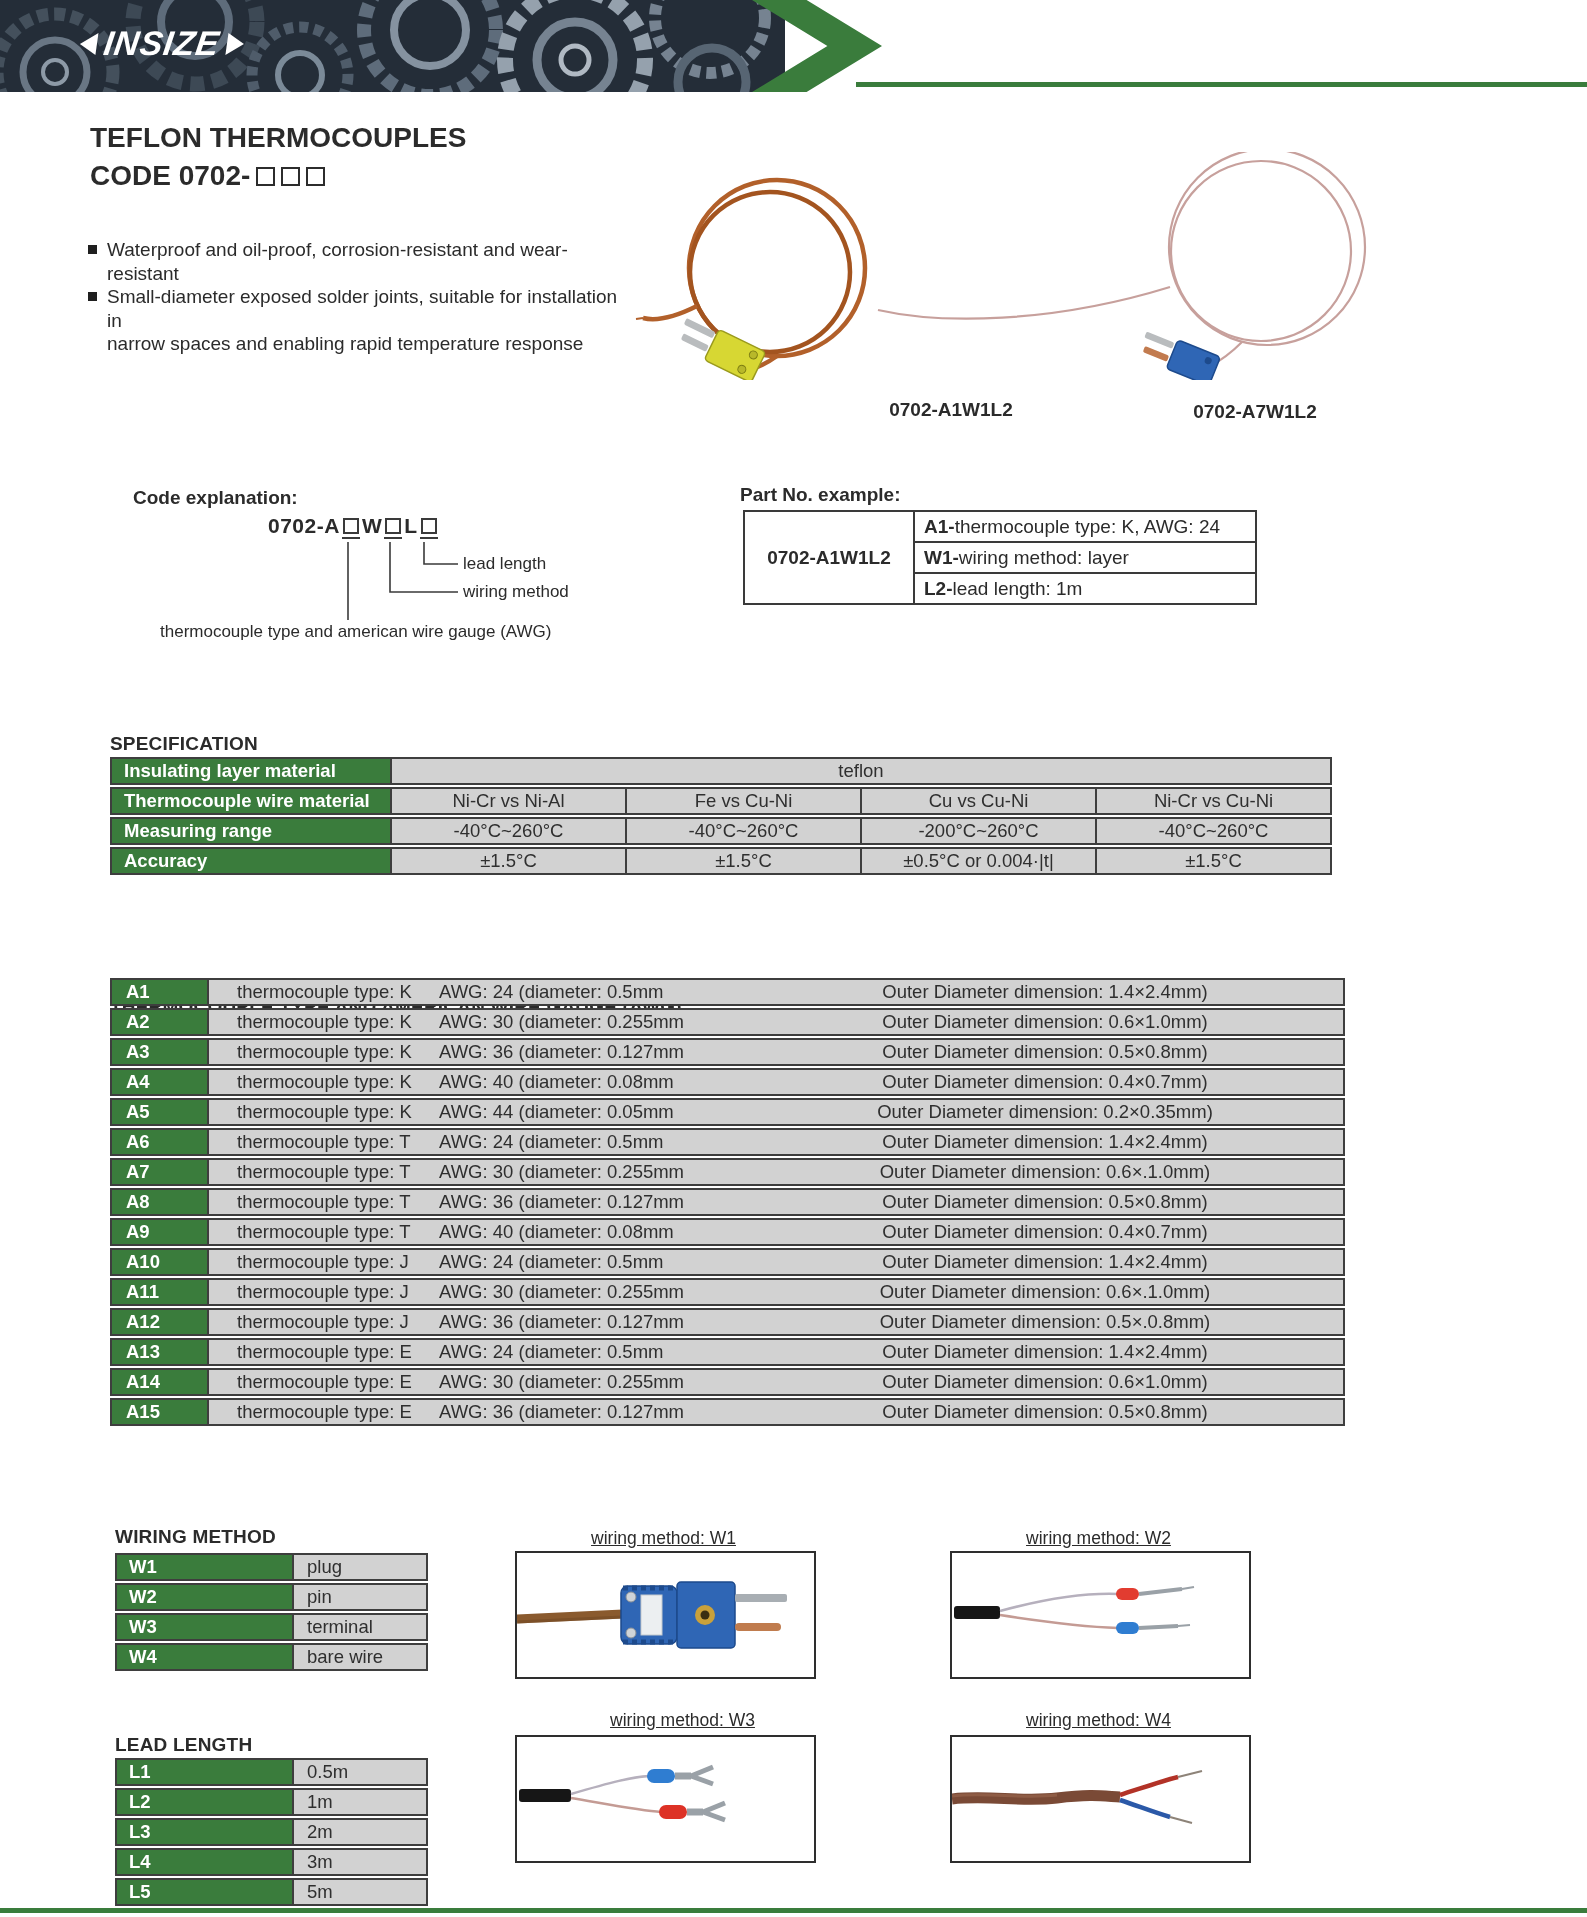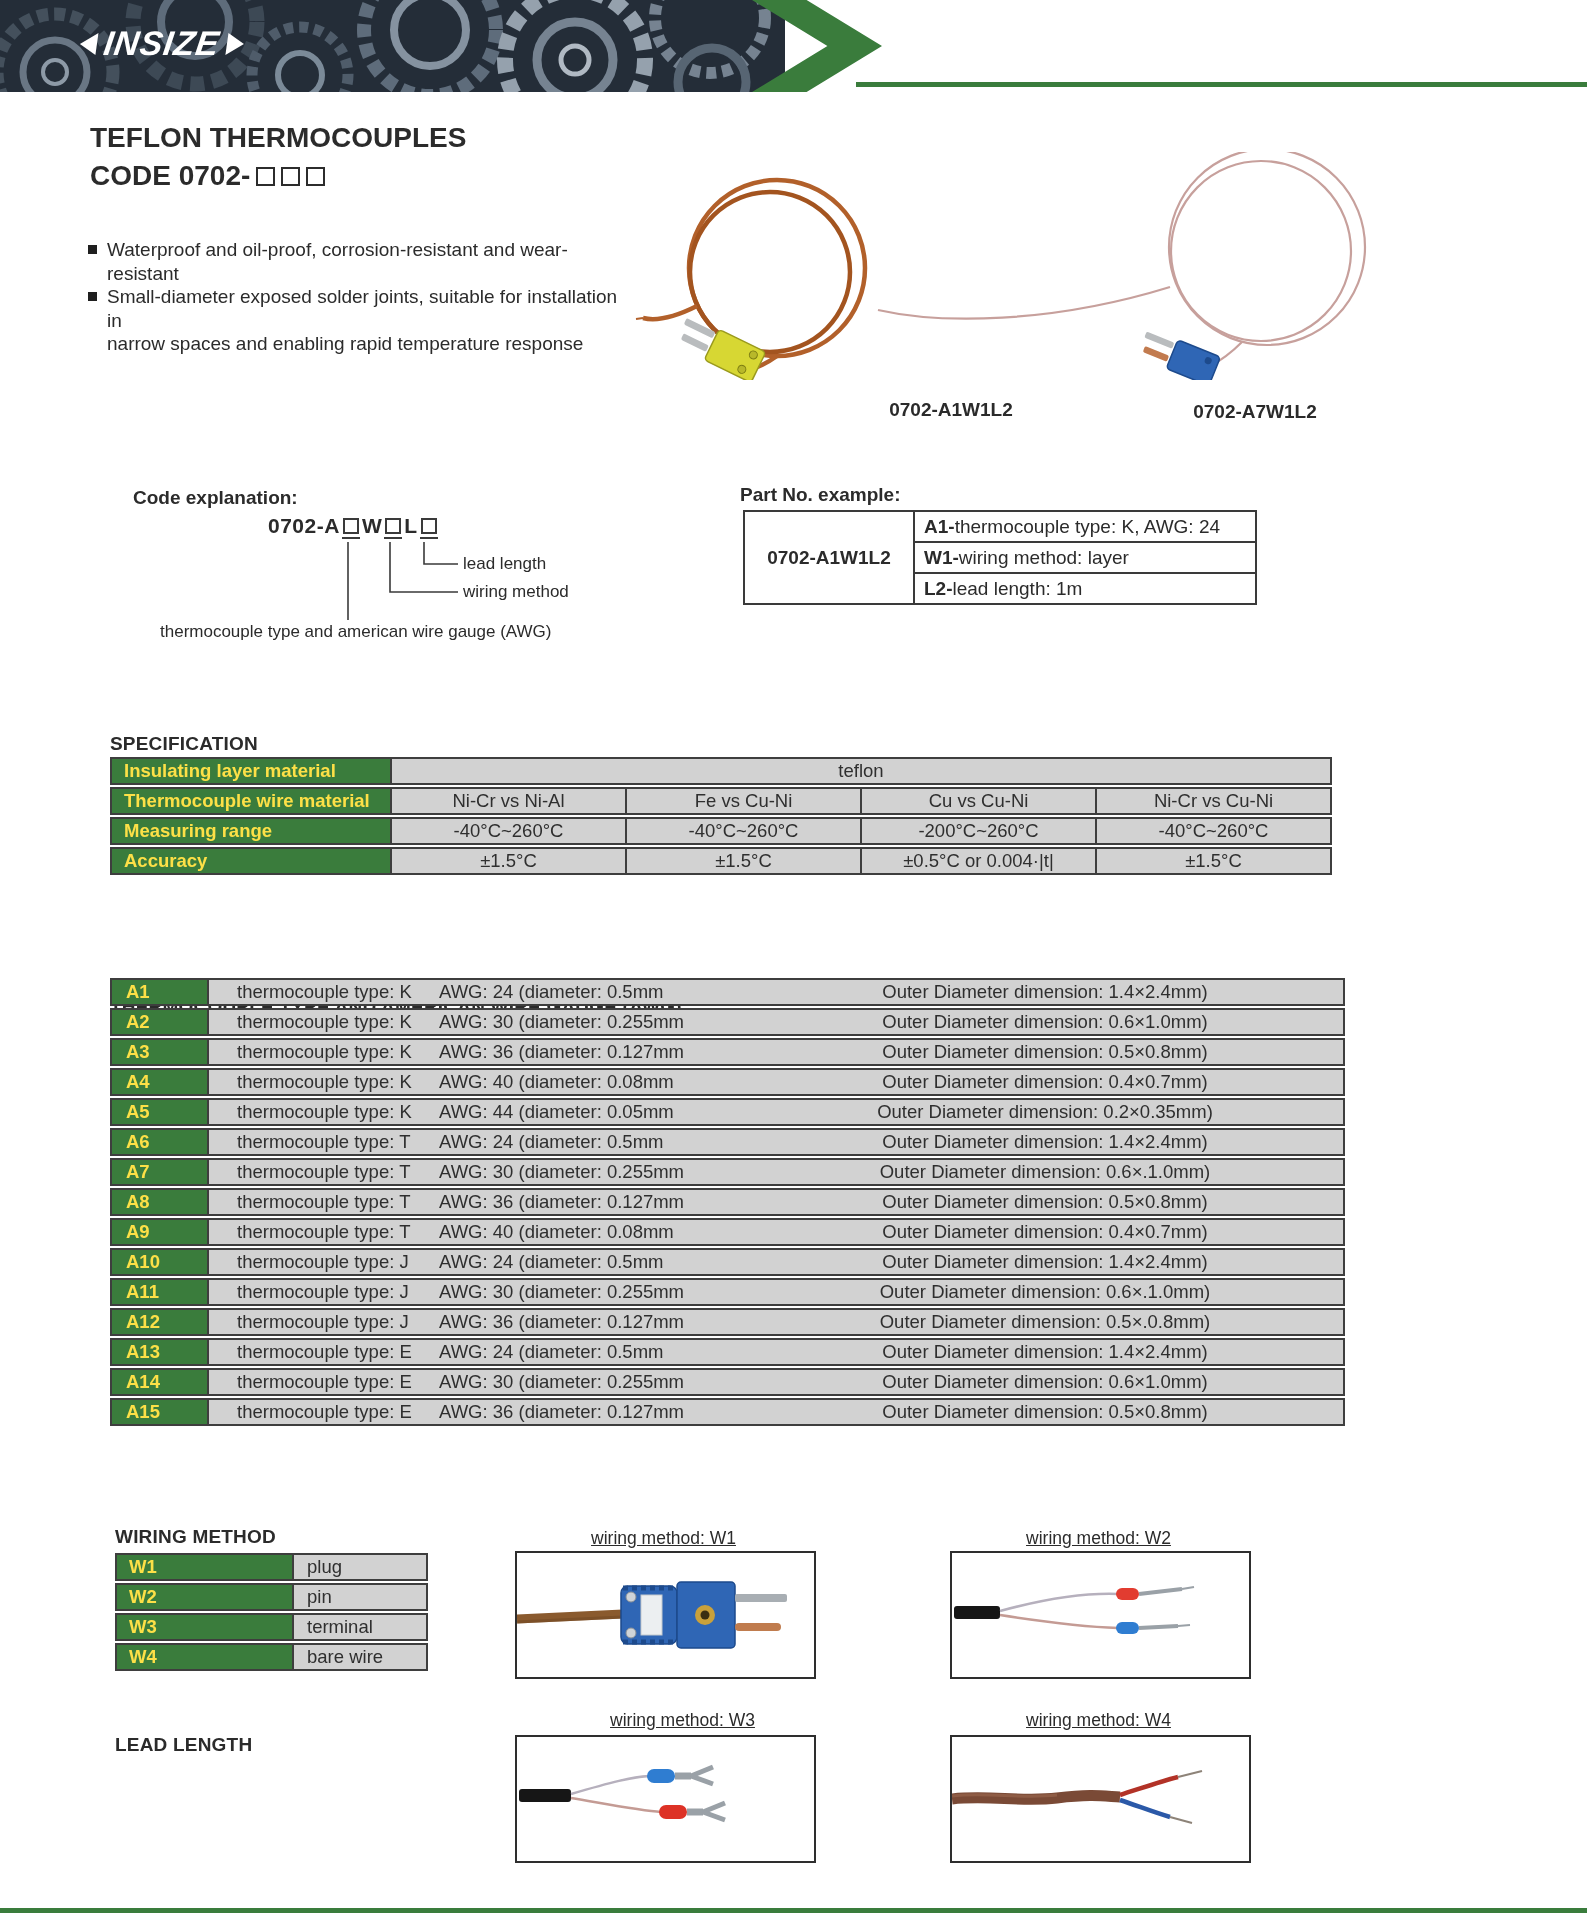--- a/index.html
+++ b/index.html
@@ -42,21 +42,21 @@
   .pn-table td{border:2.2px solid #3a3a3a;font-size:19px;height:29px;padding:0 9px;}
   .pn-left{width:150px;text-align:center;font-weight:bold;font-size:20px;}
   .pn-right{width:322px;}
   
   .sec-head{position:absolute;font-size:19px;font-weight:bold;letter-spacing:0.2px;}
   .vtable{position:absolute;display:flex;flex-direction:column;}
   .trow{display:flex;}
   .trow + .trow{margin-top:2px;}
   .cell{border:2px solid #3e3e3e;line-height:24px;height:24px;font-size:18.5px;white-space:nowrap;overflow:hidden;}
   .trow .cell + .cell{margin-left:-2px;}
-  .g{background:var(--green);color:#fde047;font-weight:bold;padding-left:12px;}
+  .g{background:var(--green);color:#ffffff;font-weight:bold;padding-left:12px;}
   .d{background:var(--gray);color:#2f2f2f;}
   .ctr{text-align:center;}
   
   .sp-lbl{width:266px;}
   .sp-val{width:233px;}
   .sp-span{flex:1;}
   
   .aw-lbl{width:81px;padding-left:14px;}
   .aw-data{flex:1;display:flex;}
   .aw-c1{display:inline-block;width:230px;padding-left:28px;box-sizing:border-box;}
@@ -412,15 +412,37 @@
       <path d="M0 62 C35 58,70 65,105 61 S150 59,168 60" stroke="#7a4a36" stroke-width="11" fill="none"></path>
       <path d="M0 59 C35 55,70 62,105 58" stroke="#93604a" stroke-width="3" opacity=".8" fill="none"></path>
       <path d="M168 58 C190 51,210 44,226 40" stroke="#b23227" stroke-width="4.5" fill="none"></path>
       <path d="M226 40 L250 34" stroke="#8d8378" stroke-width="2" fill="none"></path>
       <path d="M168 63 C186 69,204 76,218 80" stroke="#2b59a8" stroke-width="4.5" fill="none"></path>
       <path d="M218 80 L240 86" stroke="#8d8378" stroke-width="2" fill="none"></path>
     </svg>
   </div>
 
   <div class="sec-head" style="left:115px;top:1734px;">LEAD LENGTH</div>
+  <div class="vtable" style="left:115px;top:1758px;">
+    <div class="trow">
+        <div class="cell g wl-lbl">L1</div>
+        <div class="cell d wl-val">0.5m</div>
+      </div>
+    <div class="trow">
+        <div class="cell g wl-lbl">L2</div>
+        <div class="cell d wl-val">1m</div>
+      </div>
+    <div class="trow">
+        <div class="cell g wl-lbl">L3</div>
+        <div class="cell d wl-val">2m</div>
+      </div>
+    <div class="trow">
+        <div class="cell g wl-lbl">L4</div>
+        <div class="cell d wl-val">3m</div>
+      </div>
+    <div class="trow">
+        <div class="cell g wl-lbl">L5</div>
+        <div class="cell d wl-val">5m</div>
+      </div>
+  </div>
 
   <div class="bottom-bar"></div>
 </div>
 
 </body></html>

